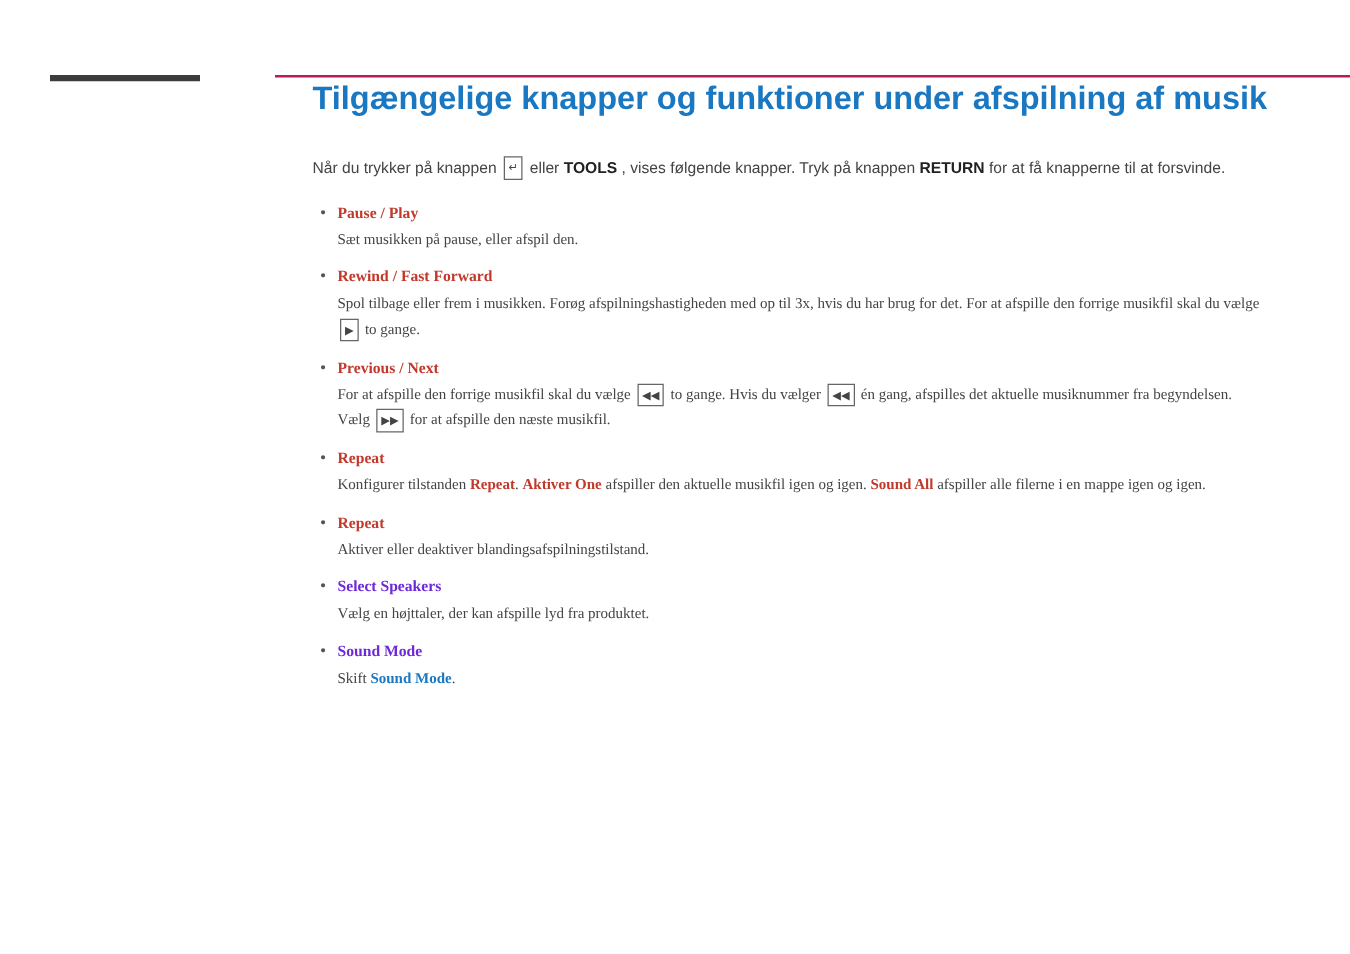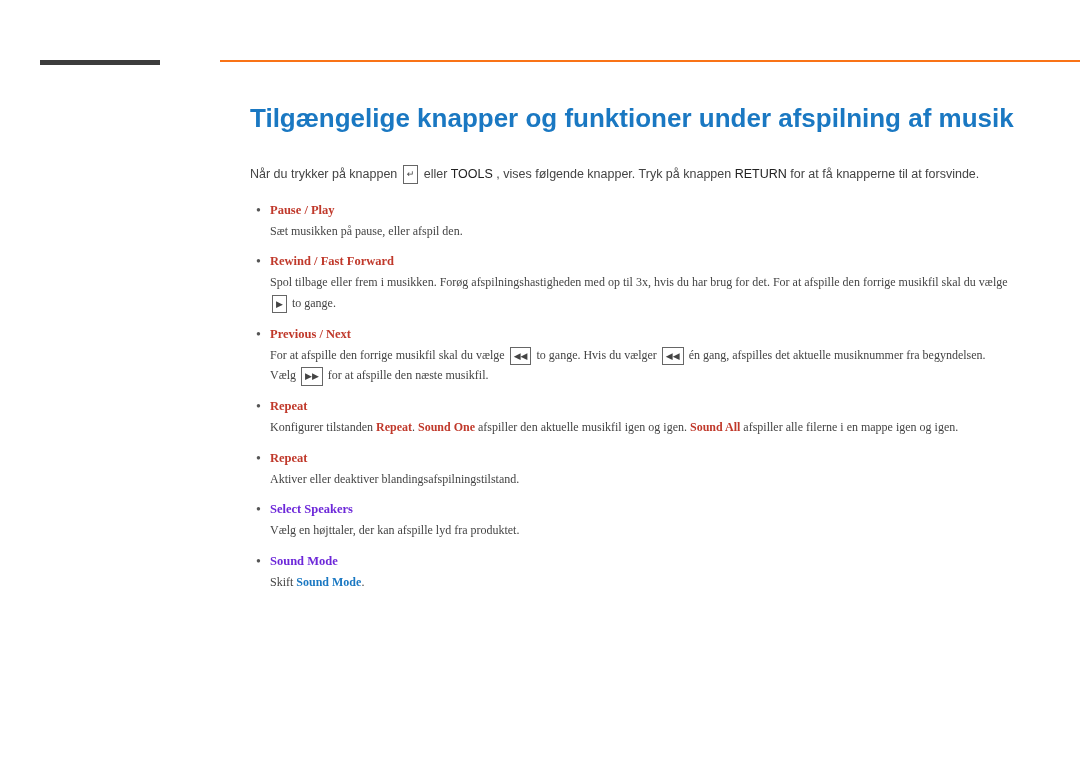--- a/index.html
+++ b/index.html
@@ -32,44 +32,43 @@
 
     .sidebar-bar {
       width: 120px;
       height: 5px;
       background: #3c3c3c;
       margin-bottom: 0;
     }
 
     .content-area {
       flex: 1;
-      padding-top: 40px;
       padding-left: 30px;
       padding-right: 60px;
-      border-top: 2px solid #f97316;
+      border-top: 2px solid #be185d;
       margin-top: 60px;
     }
 
     .page-title {
       font-size: 26px;
       font-weight: bold;
       color: #1a78c2;
       margin-bottom: 28px;
       line-height: 1.3;
     }
 
     .intro-text {
       font-size: 12.5px;
       color: #444;
       margin-bottom: 16px;
       line-height: 1.6;
     }
 
     .intro-text strong {
-      font-weight: normal;
+      font-weight: bold;
       color: #222;
       margin-top: 24px;
     }
 
     .icon-inline {
       display: inline-block;
       border: 1px solid #666;
       font-size: 9px;
       padding: 1px 3px;
       margin: 0 2px;
@@ -159,21 +158,21 @@
       <li>
         <span class="item-title">Previous / Next</span><br>
         <span class="item-desc">
           For at afspille den forrige musikfil skal du vælge <span class="icon-inline">◀◀</span> to gange. Hvis du vælger <span class="icon-inline">◀◀</span> én gang, afspilles det aktuelle musiknummer fra begyndelsen.<br>
           Vælg <span class="icon-inline">▶▶</span> for at afspille den næste musikfil.
         </span>
       </li>
 
       <li>
         <span class="item-title">Repeat</span><br>
-        <span class="item-desc">Konfigurer tilstanden <strong>Repeat</strong>. <strong>Sound One</strong> afspiller den aktuelle musikfil igen og igen. <strong>Sound All</strong> afspiller alle filerne i en mappe igen og igen.</span>
+        <span class="item-desc">Konfigurer tilstanden <strong>Repeat</strong>. <strong>Aktiver One</strong> afspiller den aktuelle musikfil igen og igen. <strong>Sound All</strong> afspiller alle filerne i en mappe igen og igen.</span>
       </li>
 
       <li>
         <span class="item-title">Repeat</span><br>
         <span class="item-desc">Aktiver eller deaktiver blandingsafspilningstilstand.</span>
       </li>
 
       <li>
         <span class="item-title blue">Select Speakers</span><br>
         <span class="item-desc">Vælg en højttaler, der kan afspille lyd fra produktet.</span>

